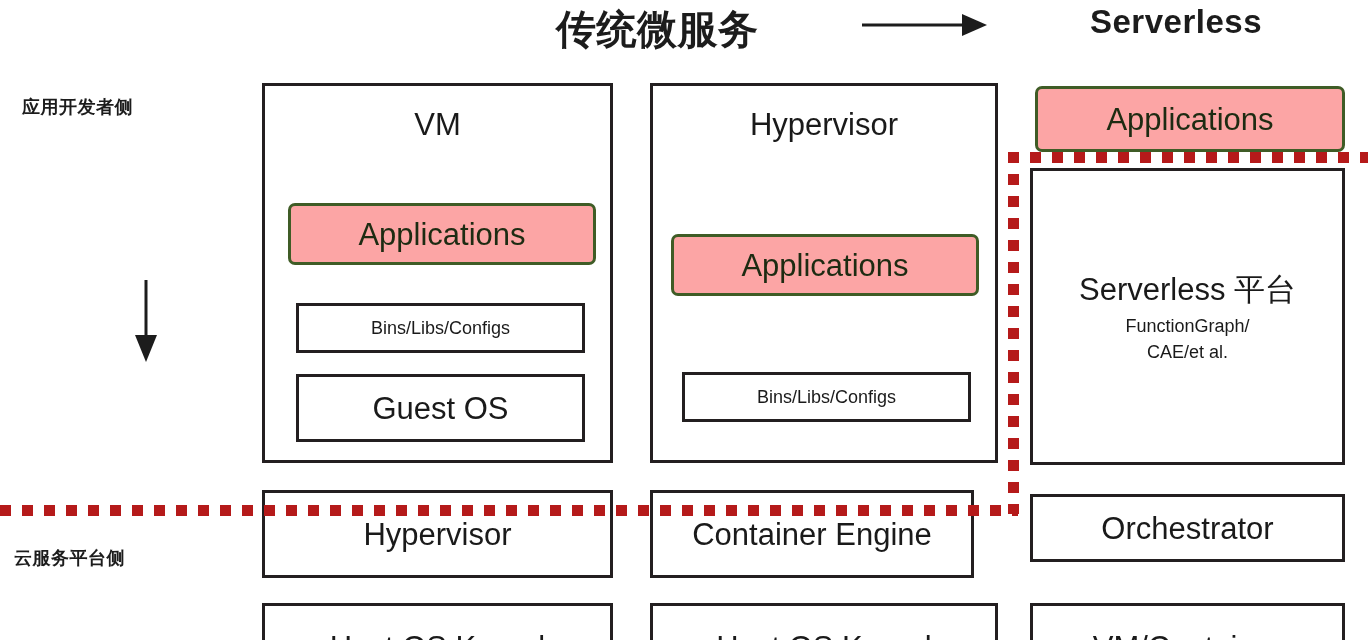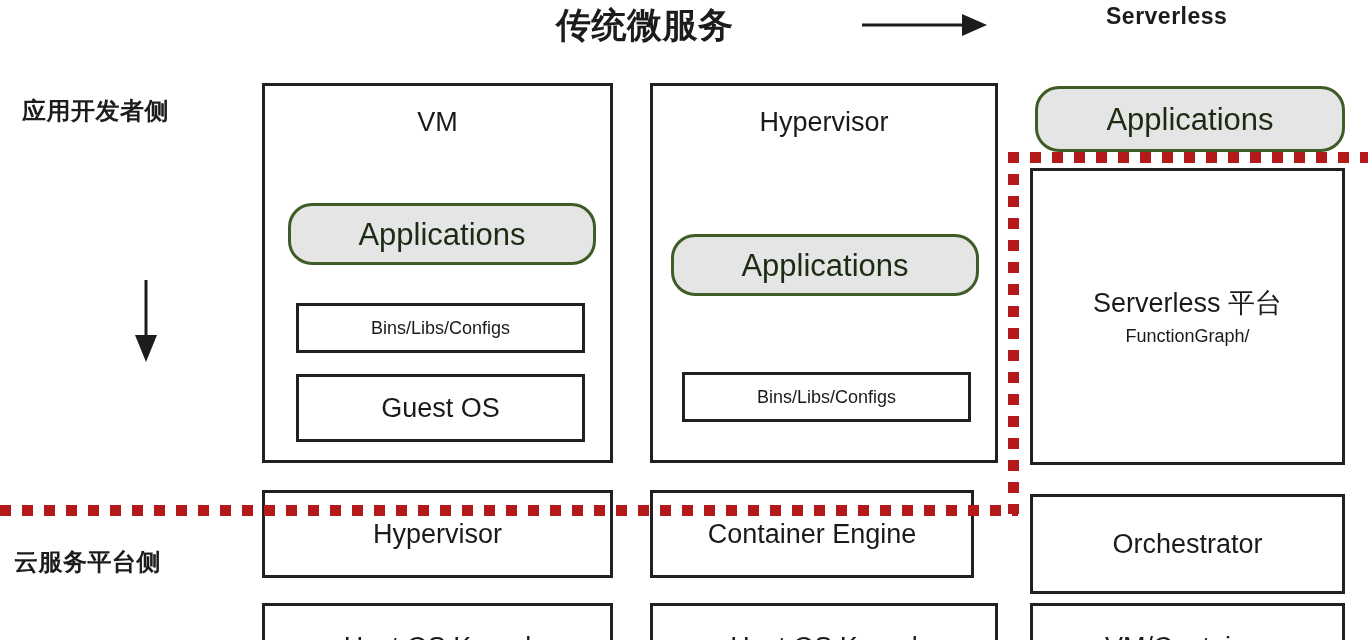--- a/index.html
+++ b/index.html
@@ -23,43 +23,42 @@
   .hdr-title {
     position: absolute;
     font-weight: bold;
     color: #1c1c1c;
     white-space: nowrap;
     letter-spacing: 0.5px;
   }
   #hdr-left {
     left: 556px;
     top: 2px;
-    font-size: 35px;
+    font-size: 40px;
   }
   #hdr-right {
     left: 1090px;
     top: 3px;
-    font-size: 23px;
-    margin-left: 16px;
+    font-size: 33px;
   }
 
   
   #hdr-arrow {
     position: absolute;
     left: 862px;
     top: 10px;
     width: 125px;
     height: 30px;
   }
 
   
   .side-label {
     position: absolute;
     font-weight: bold;
-    font-size: 24px;
+    font-size: 18px;
     color: #1c1c1c;
     white-space: nowrap;
     letter-spacing: 0.5px;
   }
   #side-top   { left: 22px;  top: 95px; }
   #side-bot   { left: 14px;  top: 546px; }
 
   
   #side-arrow {
     position: absolute;
@@ -80,33 +79,33 @@
     border-width: 3px;
   }
   .inner {
     border-width: 3px;
     text-decoration: underline;
   }
   .pill {
     position: absolute;
     box-sizing: border-box;
     border: 3px solid #3f5c26;
-    border-radius: 24px;
-    background: #e5e5e5;
+    border-radius: 7px;
+    background: #fca5a5;
   }
   .lbl {
     position: absolute;
     left: 0;
     right: 0;
     text-align: center;
     white-space: nowrap;
     color: #1a1a1a;
   }
   .boxtitle {
-    font-size: 27px;
+    font-size: 31px;
   }
   .innertext {
     font-size: 18px;
   }
   .pilltext {
     font-size: 31px;
     color: #1d2b12;
   }
 
   
@@ -250,24 +249,25 @@
   <div class="pill" style="left:1035px; top:86px; width:310px; height:66px;">
     <div class="vcenter">
       <span class="pilltext">Applications</span>
     </div>
   </div>
 
   <div class="box inner" style="left:1030px; top:168px; width:315px; height:297px;">
     <div class="vcenter" style="line-height:1.45;">
       <span class="boxtitle">Serverless 平台</span>
       <span class="innertext">FunctionGraph/</span>
-    </div>
-  </div>
-
-  <div class="box inner" style="left:1030px; top:494px; width:315px; height:100px;">
+      <span class="innertext">CAE/et al.</span>
+    </div>
+  </div>
+
+  <div class="box inner" style="left:1030px; top:494px; width:315px; height:68px;">
     <div class="vcenter">
       <span class="boxtitle">Orchestrator</span>
     </div>
   </div>
 
   <div class="box inner" style="left:1030px; top:603px; width:315px; height:88px;">
     <div class="vcenter">
       <span class="boxtitle">VM/Container</span>
     </div>
   </div>

